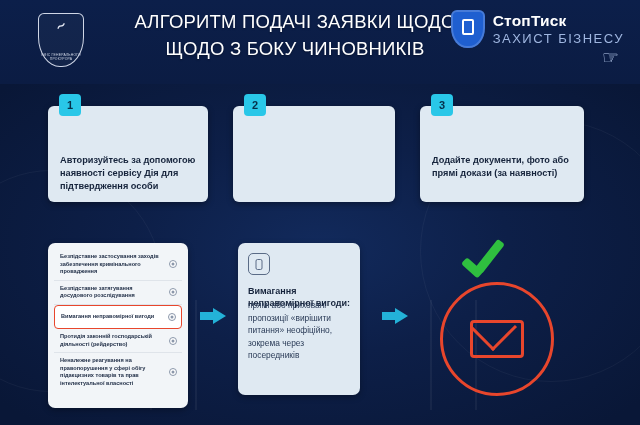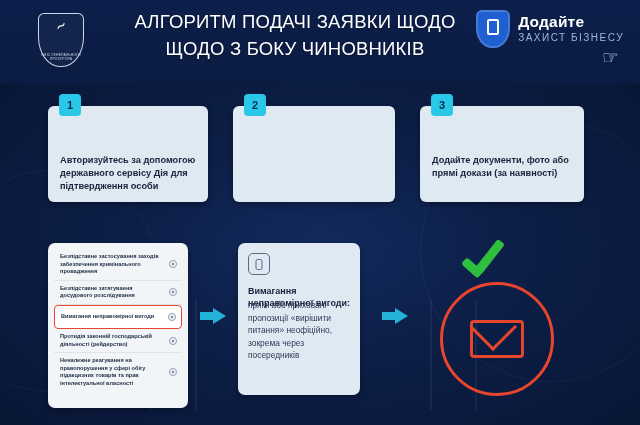--- a/index.html
+++ b/index.html
@@ -109,21 +109,21 @@
     line-height: 1.05;
   }
   .brand-name {
     color: #ffffff;
     font-size: 15.5px;
     font-weight: bold;
     letter-spacing: 0.2px;
   }
   .brand-sub {
     color: #9fb6e0;
-    font-size: 10px;
+    font-size: 13px;
     letter-spacing: 1.5px;
     margin-top: 3px;
   }
   .cursor {
     position: absolute;
     right: 20px; top: 48px;
     width: 18px; height: 24px;
     color: #bcd0f2;
     font-size: 19px;
     line-height: 19px;
@@ -345,30 +345,30 @@
     </div>
 
     <div class="title">
       <div>АЛГОРИТМ ПОДАЧІ ЗАЯВКИ ЩОДО</div>
       <div>ЩОДО З БОКУ ЧИНОВНИКІВ</div>
     </div>
 
     <div class="brand">
       <div class="brand-logo"></div>
       <div class="brand-text">
-        <div class="brand-name">Додайте</div>
+        <div class="brand-name">СтопТиск</div>
         <div class="brand-sub">ЗАХИСТ БІЗНЕСУ</div>
       </div>
     </div>
     <div class="cursor">☞</div>
   </div>
 
   <div class="card" style="left:48px; top:106px; width:160px; height:96px;">
     <div class="card-num">1</div>
-    <div class="card-txt">Авторизуйтесь за допомогою державного сервісу Дія для підтвердження особи</div>
+    <div class="card-txt">Авторизуйтесь за допомогою наявності сервісу Дія для підтвердження особи</div>
   </div>
 
   <div class="card" style="left:233px; top:106px; width:162px; height:96px;">
     <div class="card-num">2</div>
   </div>
 
   <div class="card" style="left:420px; top:106px; width:164px; height:96px;">
     <div class="card-num">3</div>
     <div class="card-txt">Додайте документи, фото або прямі докази (за наявності)</div>
   </div>

